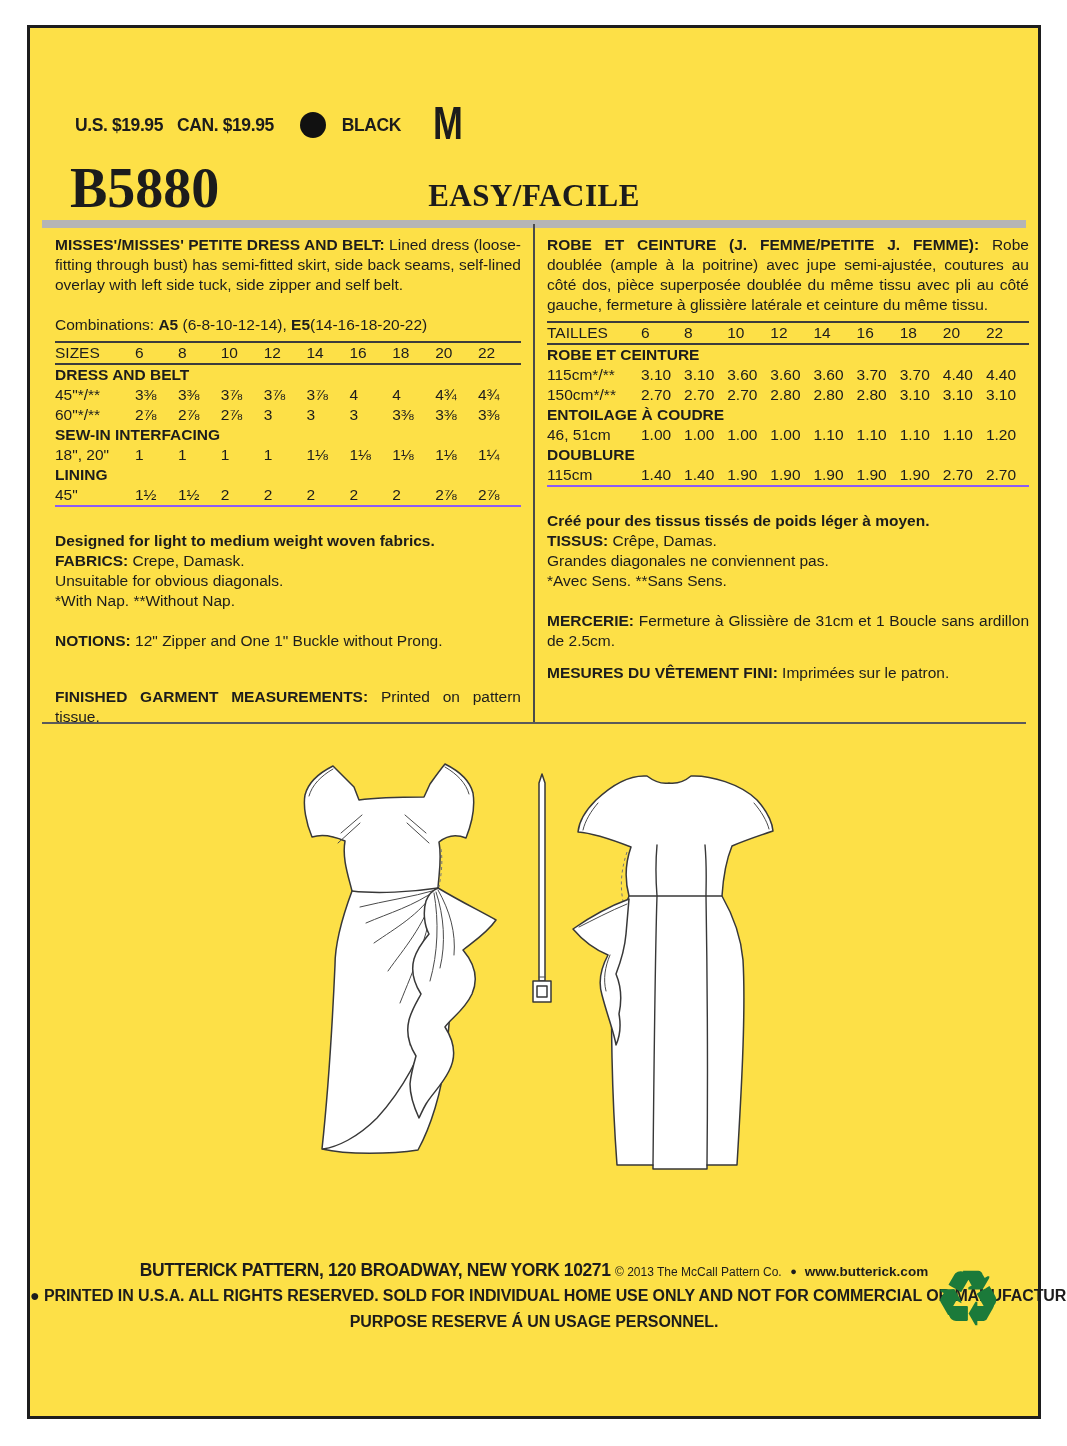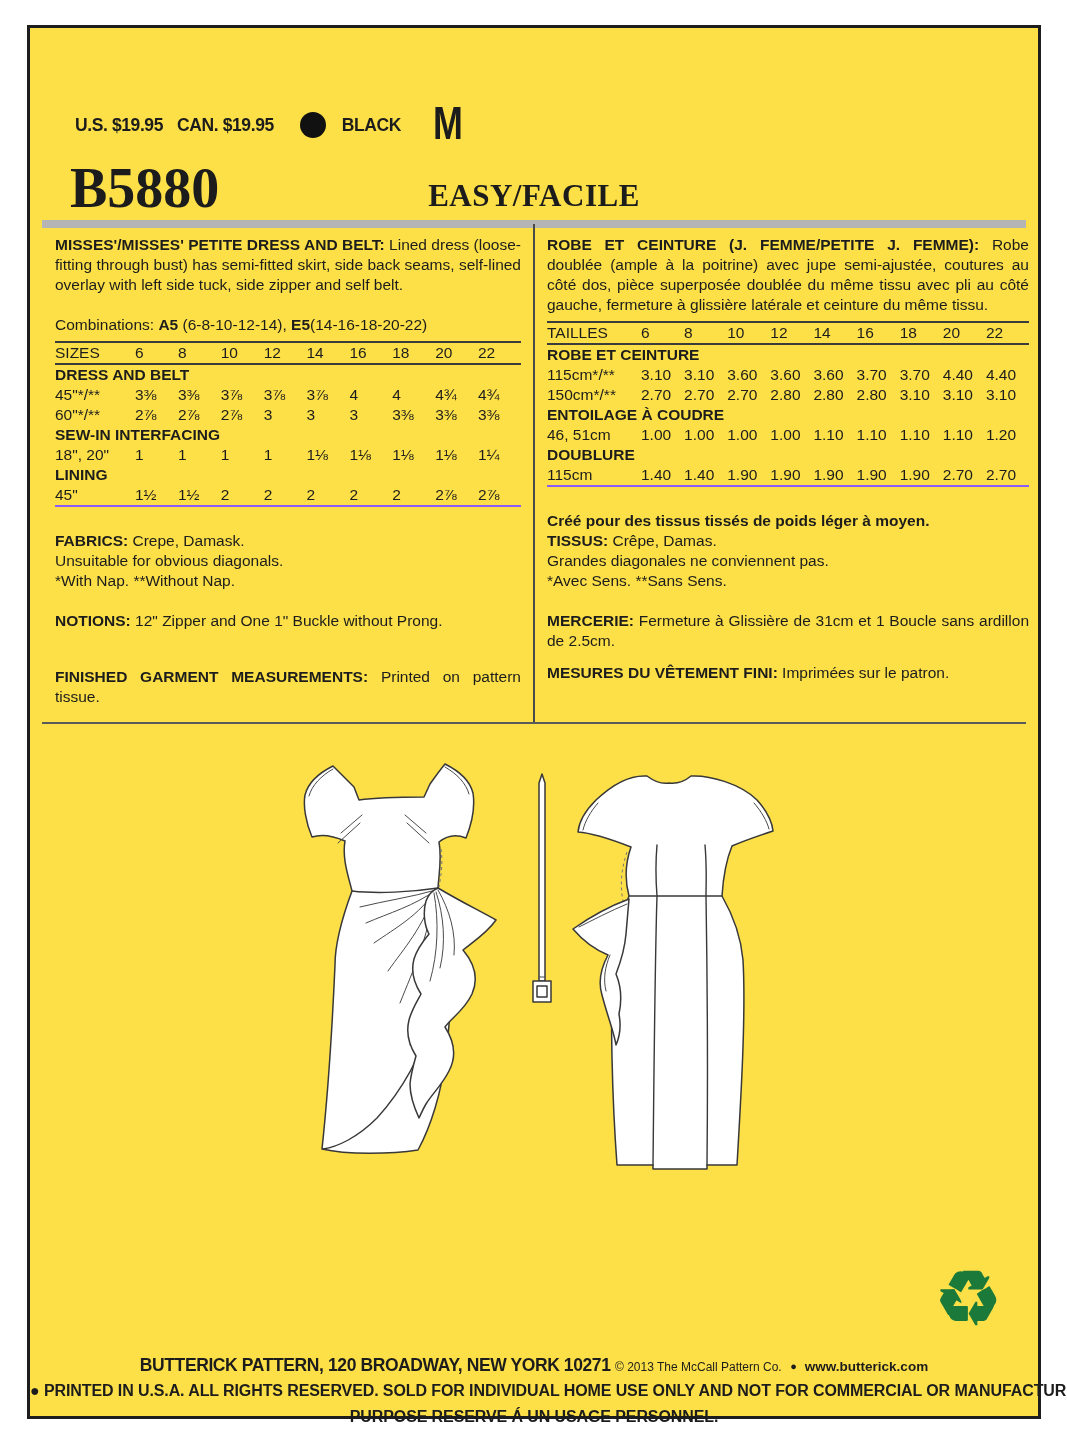--- a/index.html
+++ b/index.html
@@ -67,21 +67,21 @@
   .illos svg { position:absolute; overflow:visible; }
   .front-svg { left:232px; top:725px; }
   .belt-svg  { left:499px; top:743px; }
   .back-svg  { left:535px; top:740px; }
   .line { fill:none; stroke:#383838; stroke-width:1.4; stroke-linecap:round; stroke-linejoin:round; }
   .fillw { fill:#ffffff; stroke:#383838; stroke-width:1.5; stroke-linejoin:round; }
   .thin { fill:none; stroke:#4a4a4a; stroke-width:1; stroke-linecap:round; }
   .dash { fill:none; stroke:#777; stroke-width:1; stroke-dasharray:3,3; }
 
   
-  .footer { position:absolute; left:0; top:1327px; width:100%; text-align:center; }
+  .footer { position:absolute; left:0; top:1232px; width:100%; text-align:center; }
   .f-line1 { font-size:17.5px; font-weight:bold; letter-spacing:-0.4px; white-space:nowrap; }
   .f-line1 .small { font-size:12px; font-weight:normal; letter-spacing:0; }
   .f-line1 .site { font-size:13.5px; letter-spacing:0; }
   .f-dot { font-size:11px; position:relative; top:-1px; padding:0 4px; }
   .f-line2, .f-line3 { font-size:16px; font-weight:bold; letter-spacing:-0.1px; margin-top:6px; white-space:nowrap; }
   .f-line3 { margin-top:8px;text-align:center; }
   .recycle {
     position:absolute; left:905px; top:1234px; font-size:74px; line-height:74px;
     color:#1b7a3a; font-weight:bold;
   }
@@ -182,20 +182,21 @@
               <td>2</td>
               <td>2</td>
               <td>2</td>
               <td>2⅞</td>
               <td>2⅞</td>
             </tr>
           </tbody>
         </table>
       </div>
     <div class="blk-fabrics">
+        <p class="tx"><span class="b">Designed for light to medium weight woven fabrics.</span></p>
         <p class="tx"><span class="b">FABRICS:</span><span> Crepe, Damask.</span></p>
         <p class="tx"><span>Unsuitable for obvious diagonals.</span></p>
         <p class="tx"><span>*With Nap. **Without Nap.</span></p>
       </div>
     <div class="blk-notions">
         <p class="tx"><span class="b">NOTIONS:</span><span> 12" Zipper and One 1" Buckle without Prong.</span></p>
       </div>
     <div class="blk-finished">
         <p class="tx"><span class="b">FINISHED GARMENT MEASUREMENTS:</span><span> Printed on pattern tissue.</span></p>
       </div>

